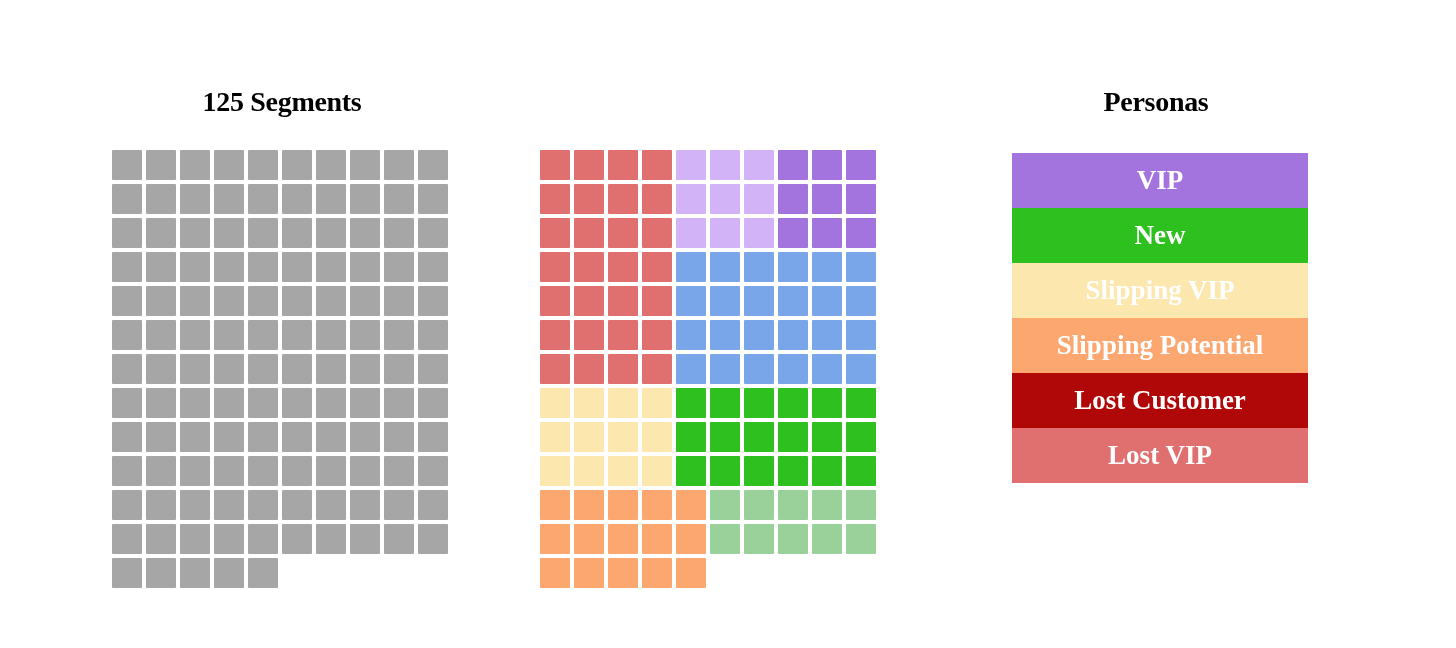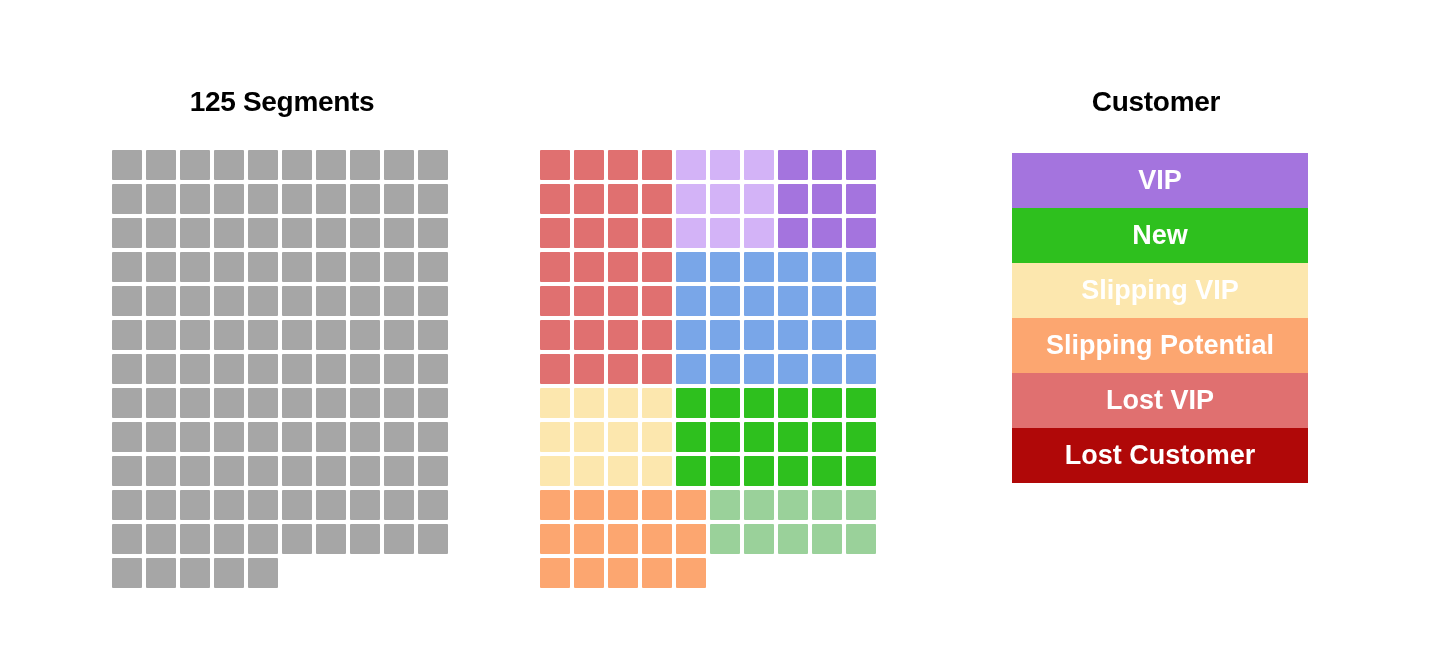--- a/index.html
+++ b/index.html
@@ -12,20 +12,21 @@
     height: 648px;
     font-family: "Liberation Sans", sans-serif;
     overflow: hidden;
   }
 
   #board {
     position: relative;
     width: 1456px;
     height: 648px;
     background: #ffffff;
+    font-family: Liberation Serif, serif;
   }
 
   .panel {
     position: absolute;
     top: 0;
     height: 648px;
   }
 
   
   #panel-segments  { left: 72px;  width: 420px; }
@@ -361,36 +362,36 @@
         <div class="cell" style="background: rgb(252, 166, 112);"></div>
         <div class="cell empty"></div>
         <div class="cell empty"></div>
         <div class="cell empty"></div>
         <div class="cell empty"></div>
         <div class="cell empty"></div>
       </div>
   </div>
 
   <div class="panel" id="panel-personas">
-    <div class="panel-title">Customer</div>
+    <div class="panel-title">Personas</div>
     <div class="persona-stack" id="persona-stack">
         <div class="persona-band" style="background: rgb(164, 116, 222);">
           <span class="persona-label">VIP</span>
         </div>
         <div class="persona-band" style="background: rgb(46, 192, 30);">
           <span class="persona-label">New</span>
         </div>
         <div class="persona-band" style="background: rgb(252, 231, 174);">
           <span class="persona-label">Slipping VIP</span>
         </div>
         <div class="persona-band" style="background: rgb(252, 166, 112);">
           <span class="persona-label">Slipping Potential</span>
         </div>
+        <div class="persona-band" style="background: rgb(176, 8, 8);">
+          <span class="persona-label">Lost Customer</span>
+        </div>
         <div class="persona-band" style="background: rgb(224, 112, 112);">
           <span class="persona-label">Lost VIP</span>
         </div>
-        <div class="persona-band" style="background: rgb(176, 8, 8);">
-          <span class="persona-label">Lost Customer</span>
-        </div>
       </div>
   </div>
 
 </div>
 
 </body></html>

